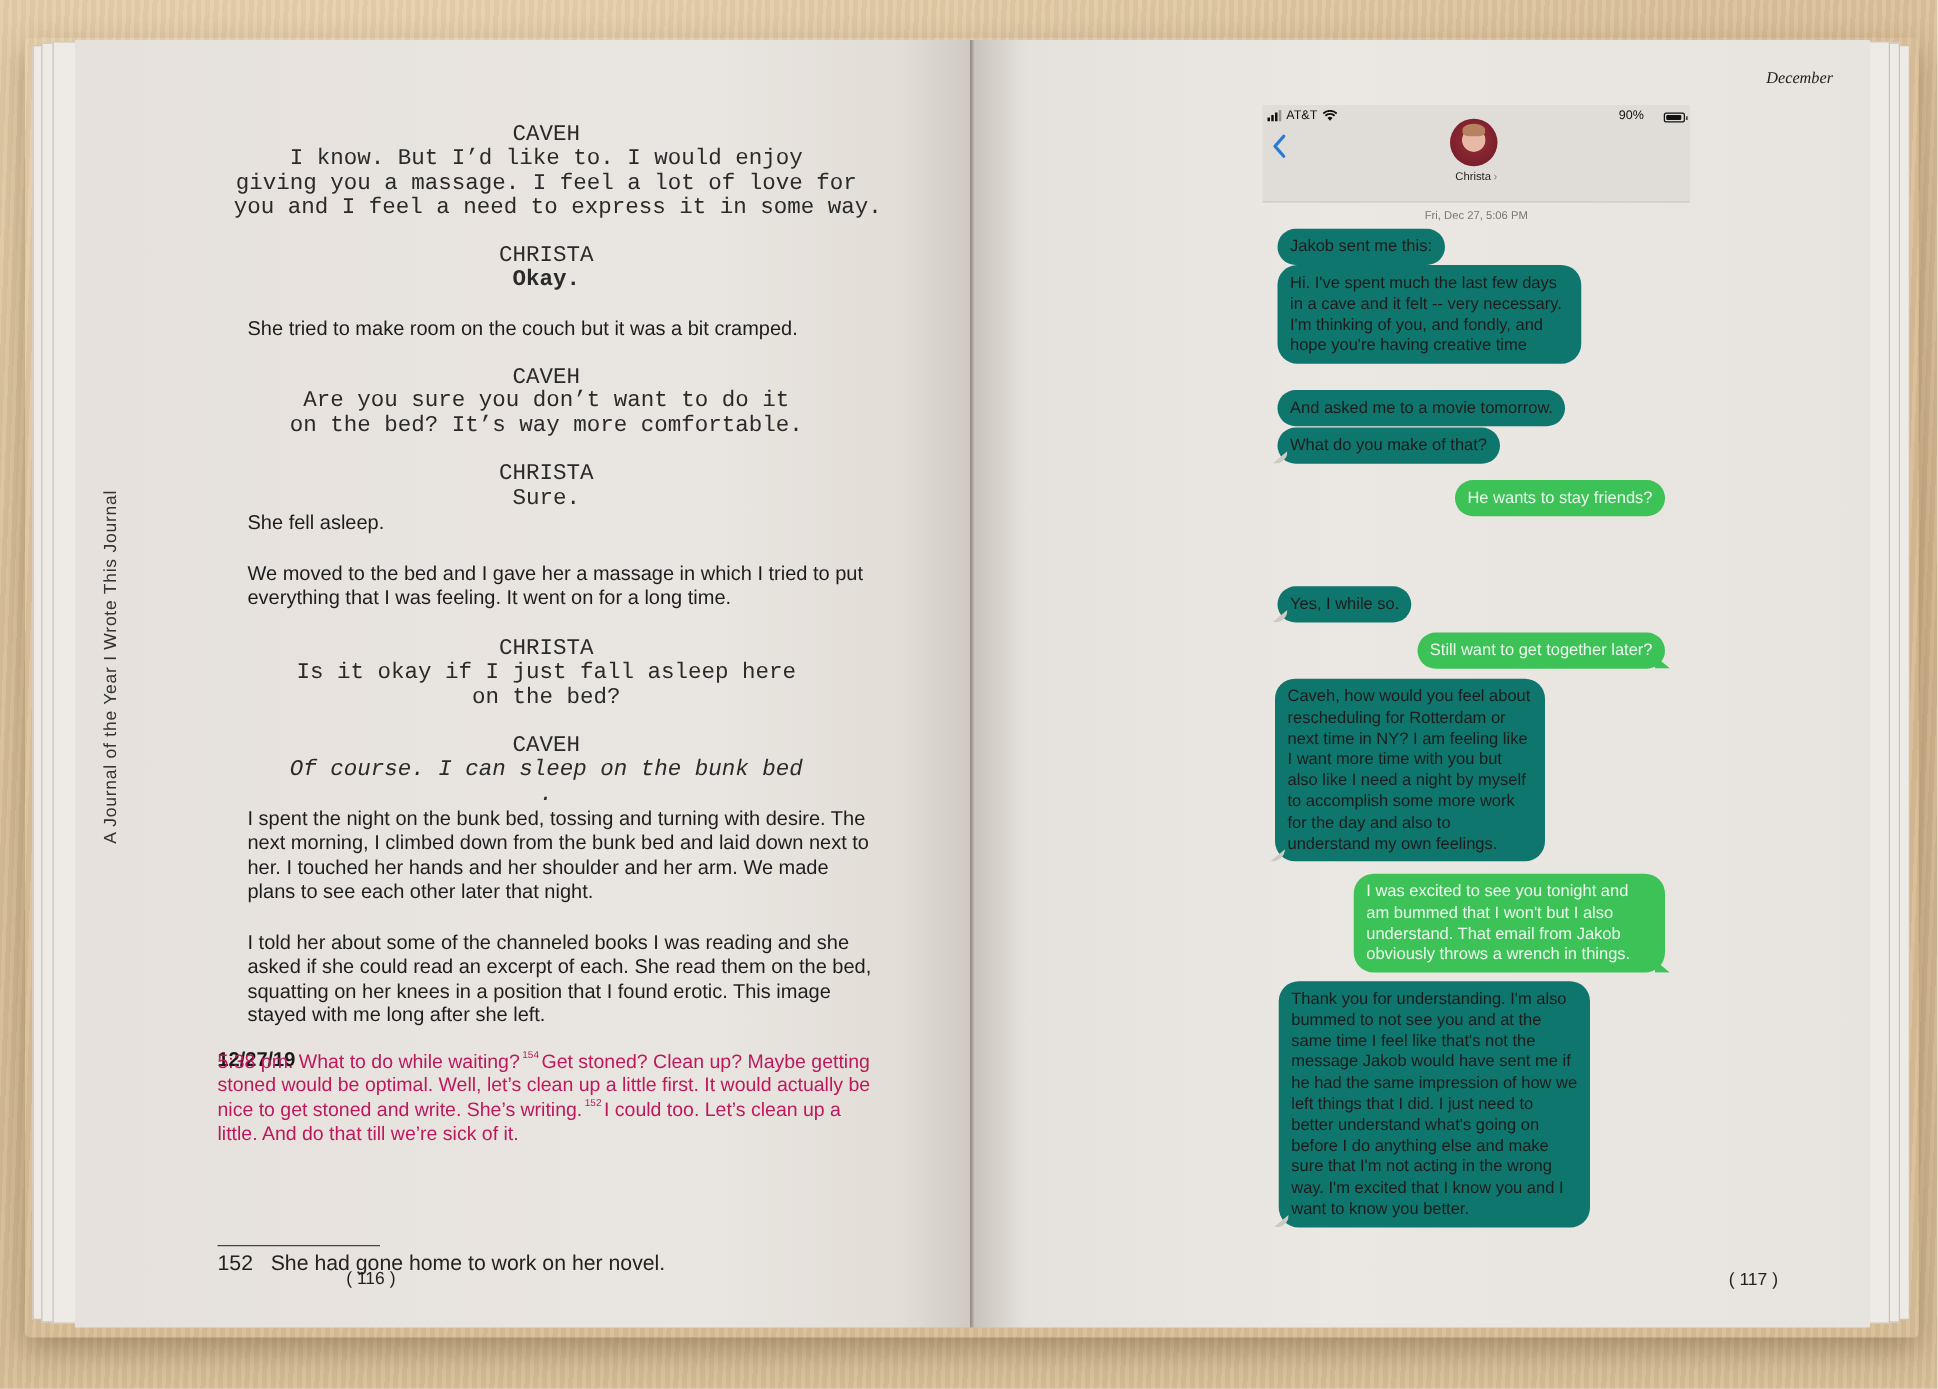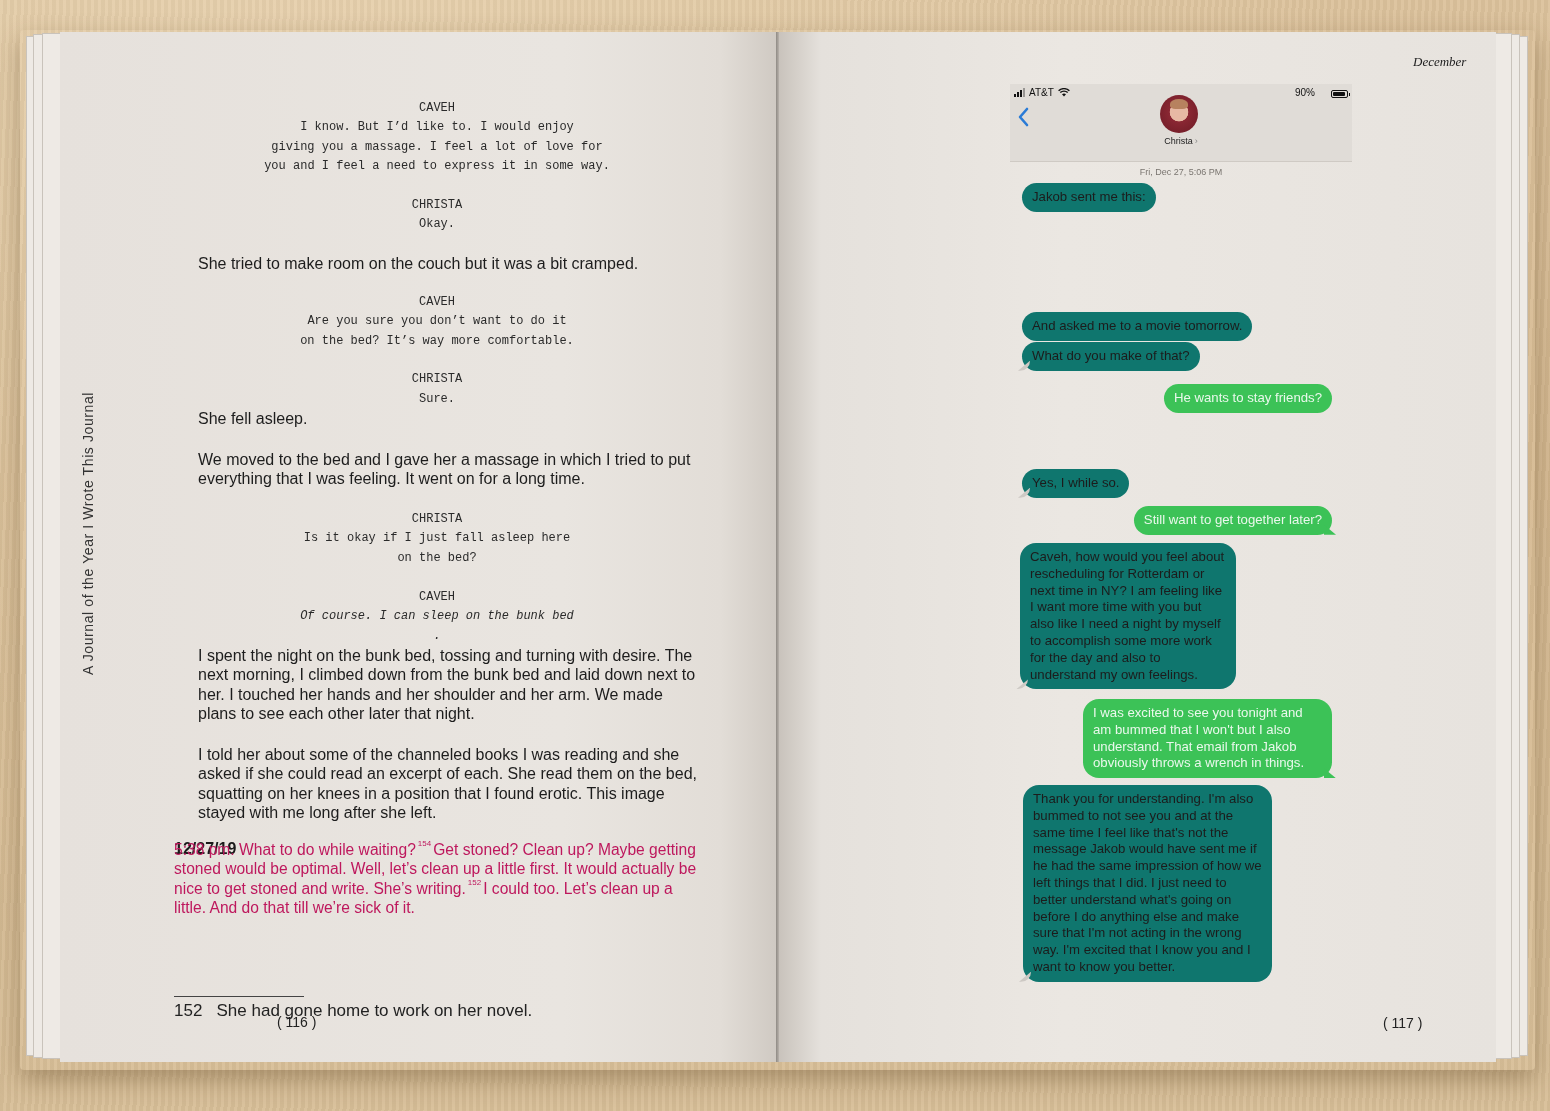--- a/index.html
+++ b/index.html
@@ -31,21 +31,21 @@
   }
   .gutter { position: absolute; left: 776px; top: 32px; width: 3px; height: 1030px;
     background: linear-gradient(90deg, #8f8a84, #b8b2ab); }
 
   .running-title {
     position: absolute; left: 80px; top: 675px;
     transform: rotate(-90deg); transform-origin: left top;
     font-size: 14px; color: #333; letter-spacing: 0.6px; white-space: nowrap;
   }
 
-  .sp { position: absolute; font-family: "Liberation Mono", monospace; font-size: 12px;
+  .sp { position: absolute; font-family: "Liberation Mono", monospace; font-size: 18px;
     color: #2a2a2a; text-align: center; line-height: 19.5px; white-space: pre; }
   .prose { position: absolute; left: 198px; width: 500px; font-size: 16px; line-height: 19.4px; color: #1d1d1d; }
   .date-head { position: absolute; left: 174px; top: 840px; font-size: 16px; font-weight: bold; color: #1a1a1a; }
   .journal { position: absolute; left: 174px; top: 840px; width: 530px; font-size: 15.6px; line-height: 19.4px; color: #be185d; }
   .journal sup { font-size: 8px; vertical-align: top; position: relative; top: -6px; margin: 0 2px; }
   .fn-rule { position: absolute; left: 174px; top: 996px; width: 130px; height: 1px; background: #444; }
   .footnote { position: absolute; left: 174px; top: 1001px; font-size: 17px; color: #222; }
   .pnum { position: absolute; font-size: 14px; color: #222; }
 
   .month { position: absolute; left: 1413px; top: 54px; font-family: "Liberation Serif", serif;
@@ -93,21 +93,21 @@
 <div class="page page-right"></div>
 <div class="gutter"></div>
 
 <div class="running-title">A Journal of the Year I Wrote This Journal</div>
 
 <div class="sp" style="left:187px;top:99px;width:500px;">CAVEH</div>
 <div class="sp" style="left:187px;top:118px;width:500px;">I know. But I’d like to. I would enjoy
 giving you a massage. I feel a lot of love for
 you and I feel a need to express it in some way.</div>
 <div class="sp" style="left:187px;top:196px;width:500px;">CHRISTA</div>
-<div class="sp" style="left:187px;top:215px;width:500px;">Okay.</div>
+<div class="sp" style="left:187px;top:215px;width:500px;font-weight:bold;">Okay.</div>
 
 <div class="prose" style="top:254px;">She tried to make room on the couch but it was a bit cramped.</div>
 
 <div class="sp" style="left:187px;top:293px;width:500px;">CAVEH</div>
 <div class="sp" style="left:187px;top:312px;width:500px;">Are you sure you don’t want to do it
 on the bed? It’s way more comfortable.</div>
 <div class="sp" style="left:187px;top:370px;width:500px;">CHRISTA</div>
 <div class="sp" style="left:187px;top:390px;width:500px;">Sure.</div>
 
 <div class="prose" style="top:409px;">She fell asleep.</div>
@@ -157,20 +157,21 @@
     </div>
     <svg class="back" viewBox="0 0 16 26">
         <path d="M11 5 L4 13 L11 21" stroke="#2a7bd6" stroke-width="2.6" fill="none" stroke-linecap="round" stroke-linejoin="round"></path>
       </svg>
     <div class="avatar"></div>
     <div class="contact"><span>Christa</span><span class="chev">›</span></div>
   </div>
   <div class="timestamp">Fri, Dec 27, 5:06 PM</div>
 
   <div class="bubble in" style="left:12px;top:99px;">Jakob sent me this:</div>
+  <div class="bubble in" style="left:12px;top:128px;width:243px;">Hi. I've spent much the last few days in a cave and it felt -- very necessary. I'm thinking of you, and fondly, and hope you're having creative time</div>
   <div class="bubble in" style="left:12px;top:228px;">And asked me to a movie tomorrow.</div>
   <div class="bubble in tail-in" style="left:12px;top:258px;">What do you make of that?</div>
 
   <div class="bubble out" style="right:20px;top:300px;">He wants to stay friends?</div>
 
   <div class="bubble in tail-in" style="left:12px;top:385px;">Yes, I while so.</div>
 
   <div class="bubble out tail-out" style="right:20px;top:422px;">Still want to get together later?</div>
 
   <div class="bubble in tail-in" style="left:10px;top:459px;width:216px;">Caveh, how would you feel about rescheduling for Rotterdam or next time in NY? I am feeling like I want more time with you but also like I need a night by myself to accomplish some more work for the day and also to understand my own feelings.</div>

